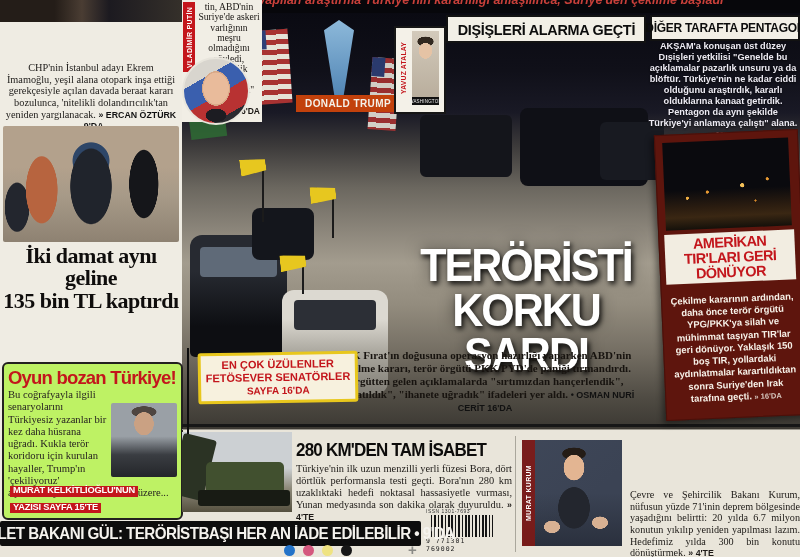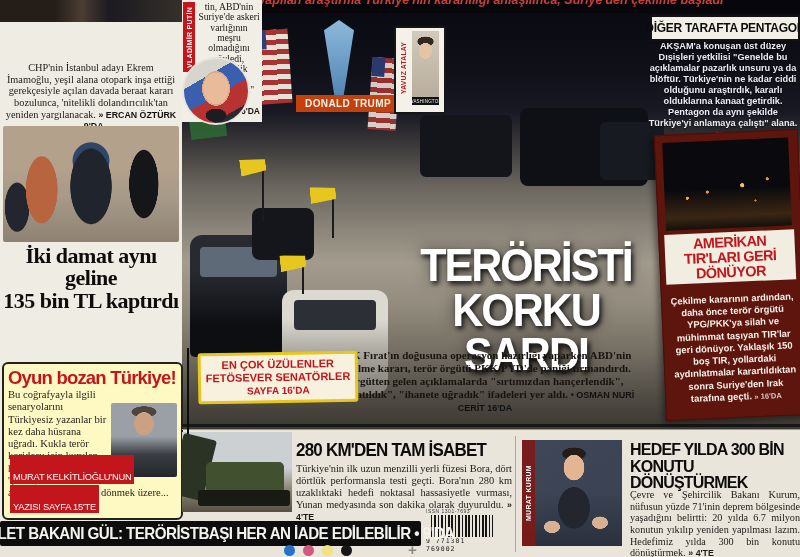--- a/index.html
+++ b/index.html
@@ -18,32 +18,32 @@
   .col-body{color:#1c1a18;font-size:10.3px;line-height:1.13;text-align:center;}
   .byline{font-family:"Liberation Sans",sans-serif;font-weight:bold;font-size:8.8px;color:#111;}
   .photo-women{left:3px;top:126px;width:176px;height:116px;border-radius:2px;
      background:
        radial-gradient(ellipse 26px 55px at 22% 55%,#b7643f 0 60%,transparent 62%),
        radial-gradient(ellipse 34px 62px at 50% 52%,#20242c 0 60%,transparent 62%),
        radial-gradient(ellipse 30px 30px at 50% 30%,#2e4668 0 60%,transparent 63%),
        radial-gradient(ellipse 24px 56px at 80% 50%,#15161a 0 60%,transparent 62%),
        radial-gradient(ellipse 20px 40px at 8% 70%,#23262e 0 60%,transparent 63%),
        linear-gradient(180deg,#b3a18c 0 35%,#a79a88 60%,#8e8272 100%);}
-  .oyun-box{left:2px;top:362px;width:169px;height:148px;background:#fef9c3;
+  .oyun-box{left:2px;top:362px;width:169px;height:148px;background:#bef264;
      border:2px solid #23211f;border-radius:6px;padding:3px 4px;overflow:hidden;}
   .oyun-hl{color:#c3161c;font-size:18.5px;font-weight:bold;letter-spacing:-.8px;}
   .oyun-body{font-size:10.6px;line-height:1.16;color:#262220;}
   .oyun-photo{float:right;width:66px;height:74px;margin:14px 0 2px 4px;border-radius:2px;
      background:
        radial-gradient(ellipse 16px 19px at 50% 28%,#caa183 0 60%,transparent 62%),
        radial-gradient(ellipse 20px 9px at 50% 12%,#4e4540 0 60%,transparent 64%),
        linear-gradient(180deg,#9aa0a6 0 45%,#3a3d42 70%,#24262a 100%);}
   .oyun-badge{position:absolute;left:6px;bottom:5px;line-height:1;}
-  .oyun-badge span{display:inline-block;background:#c3161c;color:#fff;font-weight:normal;
-     font-size:9.3px;padding:18px 3px 1px;margin-top:1px;letter-spacing:-.2px;}
+  .oyun-badge span{display:inline-block;background:#c3161c;color:#fff;font-weight:bold;
+     font-size:9.3px;padding:0 3px 1px;margin-top:1px;letter-spacing:-.2px;}
 
   
   .bottom-bar{left:0;top:521px;width:421px;height:25px;background:#0d0d0d;border-radius:2px;
      display:flex;align-items:center;justify-content:center;}
   .bottom-bar span{color:#f5f3ee;font-weight:bold;font-size:16.5px;letter-spacing:-.6px;
      transform:scaleX(.92);white-space:nowrap;}
   .cmyk{left:284px;top:545px;display:flex;gap:8px;}
   .cmyk i{width:11px;height:11px;border-radius:50%;display:block;}
   .regmark{left:408px;top:541px;color:#8a8a86;font-size:15px;font-weight:bold;}
 
@@ -260,20 +260,23 @@
   <div class="abs atalay-box">
     <div class="atalay-name">
       <span class="vtext">YAVUZ ATALAY</span>
     </div>
     <div class="atalay-pic"></div>
     <div class="atalay-loc">
       <span>WASHINGTON</span>
     </div>
   </div>
 
+  <div class="abs news-header hdr-disisleri">
+    <span>DIŞİŞLERİ ALARMA GEÇTİ</span>
+  </div>
 
   <div class="abs news-header hdr-pentagon">
     <span>DİĞER TARAFTA PENTAGON</span>
   </div>
   <div class="abs news-body body-pentagon">
     <span>AKŞAM'a konuşan üst düzey Dışişleri yetkilisi "Genelde bu açıklamalar pazarlık unsuru ya da blöftür. Türkiye'nin ne kadar ciddi olduğunu araştırdık, kararlı olduklarına kanaat getirdik. Pentagon da aynı şekilde Türkiye'yi anlamaya çalıştı" alana.</span>
     <span class="ref-inline">» 16'DA</span>
   </div>
 
   <div class="abs main-hl pre">TERÖRİSTİ
@@ -344,22 +347,20 @@
     <div class="issn">ISSN 1301-7693</div>
     <div class="bars"></div>
     <div class="digits">9 771301 769002</div>
   </div>
 
   <div class="abs kurum-photo">
     <div class="kurum-label">
       <span class="vtext">MURAT KURUM</span>
     </div>
   </div>
-  <div class="abs hedef-hl pre">HEDEF YILDA 300 BİN
-KONUTU DÖNÜŞTÜRMEK</div>
   <div class="abs hedef-body serif">
     <span>Çevre ve Şehircilik Bakanı Kurum, nüfusun yüzde 71'inin deprem bölgesinde yaşadığını belirtti: 20 yılda 6.7 milyon konutun yıkılıp yeniden yapılması lazım. Hedefimiz yılda 300 bin konutu dönüştürmek.</span>
     <span class="page-ref">» 4'TE</span>
   </div>
 
   <div class="abs bottom-bar">
     <span>ADALET BAKANI GÜL: TERÖRİSTBAŞI HER AN İADE EDİLEBİLİR • 9'DA</span>
   </div>
   <div class="abs cmyk">
     <i style="background: rgb(35, 115, 200);"></i>

